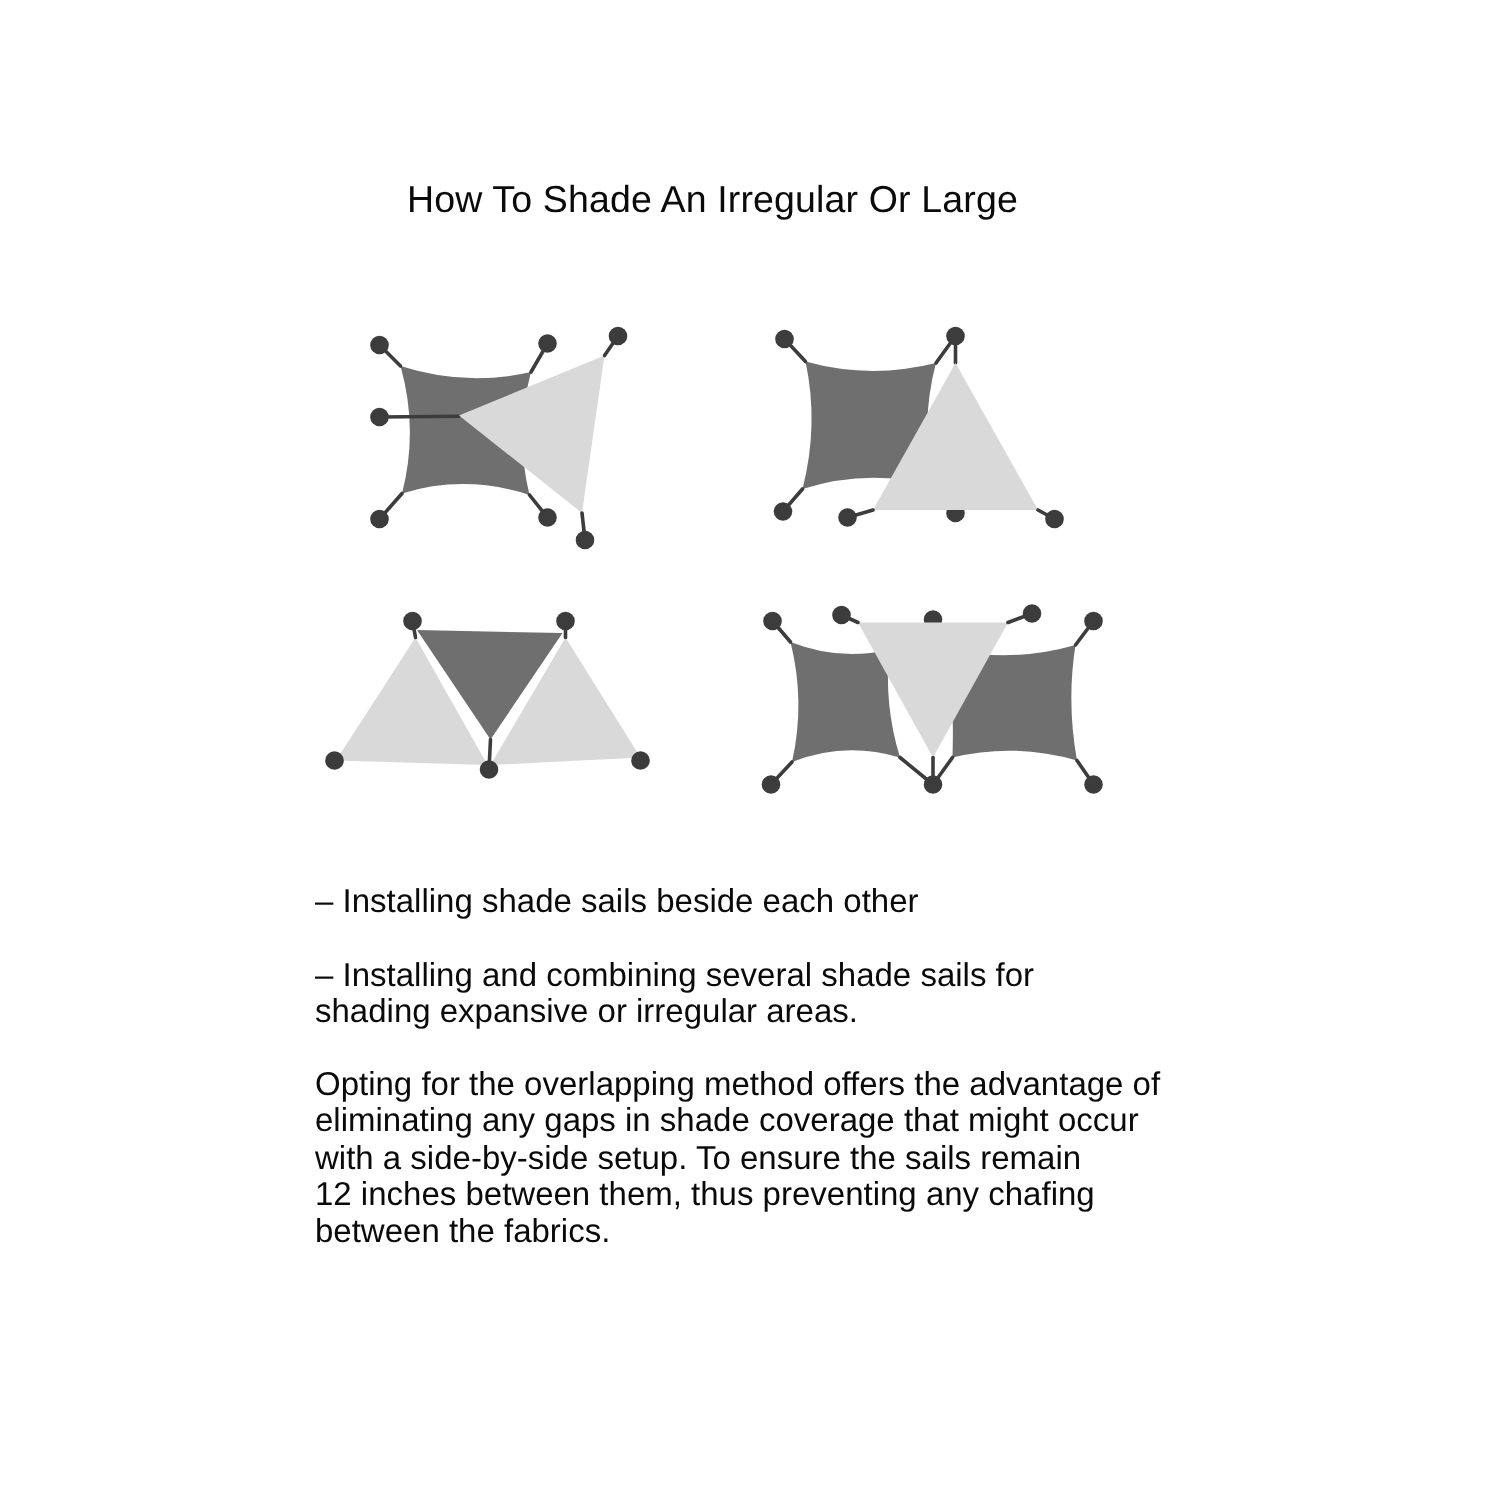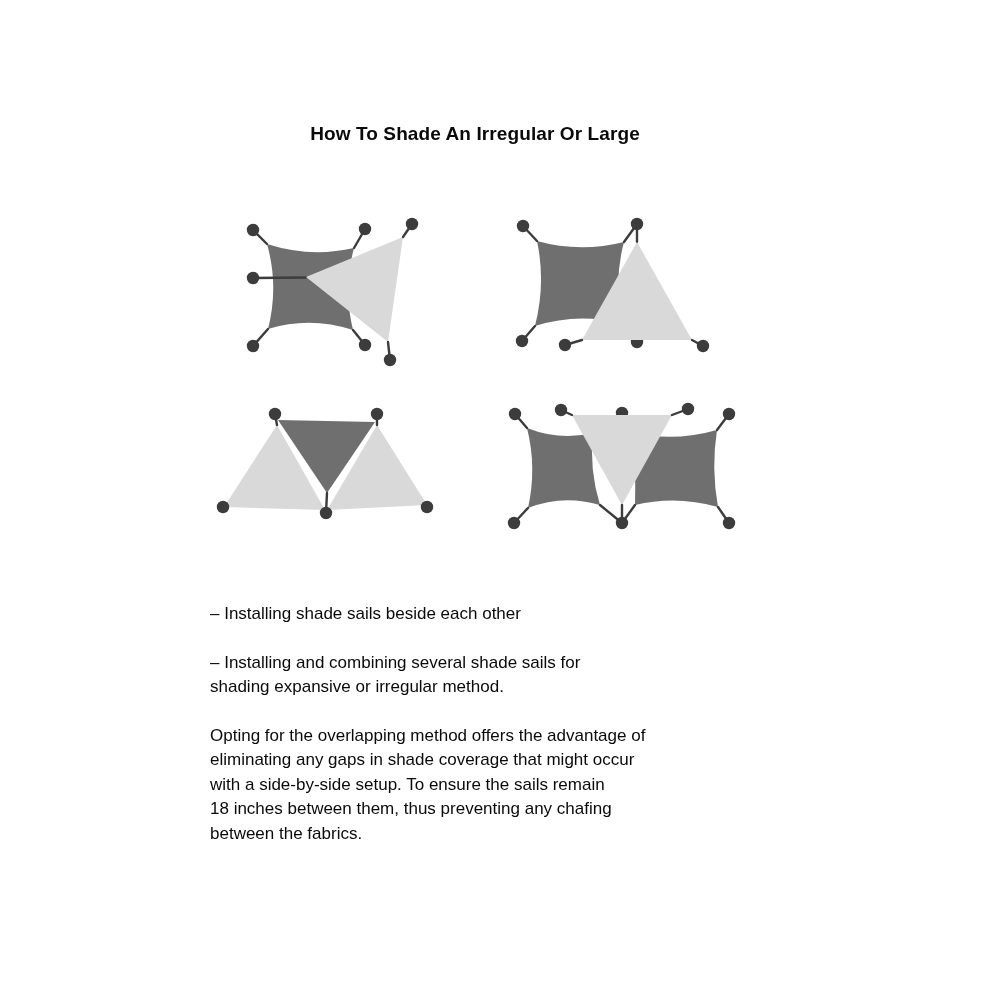--- a/index.html
+++ b/index.html
@@ -15,23 +15,23 @@
     font-family: "Liberation Sans", sans-serif;
     color: var(--text, #0a0a0a);
     overflow: hidden;
   }
   .title {
     position: absolute;
     top: 122px;
     left: 210px;
     width: 530px;
     text-align: center;
-    font-size: 19px;
+    font-size: 25px;
     line-height: 23.5px;
-    font-weight: bold;
+    font-weight: normal;
     letter-spacing: 0.1px;
   }
   .diagram {
     position: absolute;
   }
   .diagram-1 { left: 220px; top: 205px; }
   .diagram-2 { left: 505px; top: 205px; }
   .diagram-3 { left: 215px; top: 400px; }
   .diagram-4 { left: 500px; top: 395px; }
 
@@ -41,23 +41,23 @@
     stroke: var(--anchor, #3c3c3c);
     stroke-width: 2.4;
     fill: none;
     stroke-linecap: round;
   }
   .anchor-dot { fill: var(--anchor, #3c3c3c); }
 
   .text-block {
     position: absolute;
     left: 210px;
-    top: 602px;
+    top: 589px;
     width: 580px;
-    font-size: 17px;
+    font-size: 22px;
     line-height: 24.5px;
   }
   .text-block .block { margin: 0 0 24px 0; }
   .text-block .block:last-child { margin-bottom: 12px; }
   .line { white-space: nowrap; }
 </style>
 </head>
 <body>
 
 <div class="page">
@@ -162,24 +162,24 @@
       <circle class="anchor-dot" cx="229" cy="128" r="6.2"></circle>
     </g>
   </svg>
 
   <div class="text-block">
     <p class="block">
       <span class="line">– Installing shade sails beside each other</span>
     </p>
     <p class="block">
       <span class="line" style="display:block">– Installing and combining several shade sails for</span>
-      <span class="line" style="display:block">shading expansive or irregular method.</span>
+      <span class="line" style="display:block">shading expansive or irregular areas.</span>
     </p>
     <p class="block">
       <span class="line" style="display:block">Opting for the overlapping method offers the advantage of</span>
       <span class="line" style="display:block">eliminating any gaps in shade coverage that might occur</span>
       <span class="line" style="display:block">with a side-by-side setup. To ensure the sails remain</span>
-      <span class="line" style="display:block">18 inches between them, thus preventing any chafing</span>
+      <span class="line" style="display:block">12 inches between them, thus preventing any chafing</span>
       <span class="line" style="display:block">between the fabrics.</span>
     </p>
   </div>
 
 </div>
 
 </body></html>

